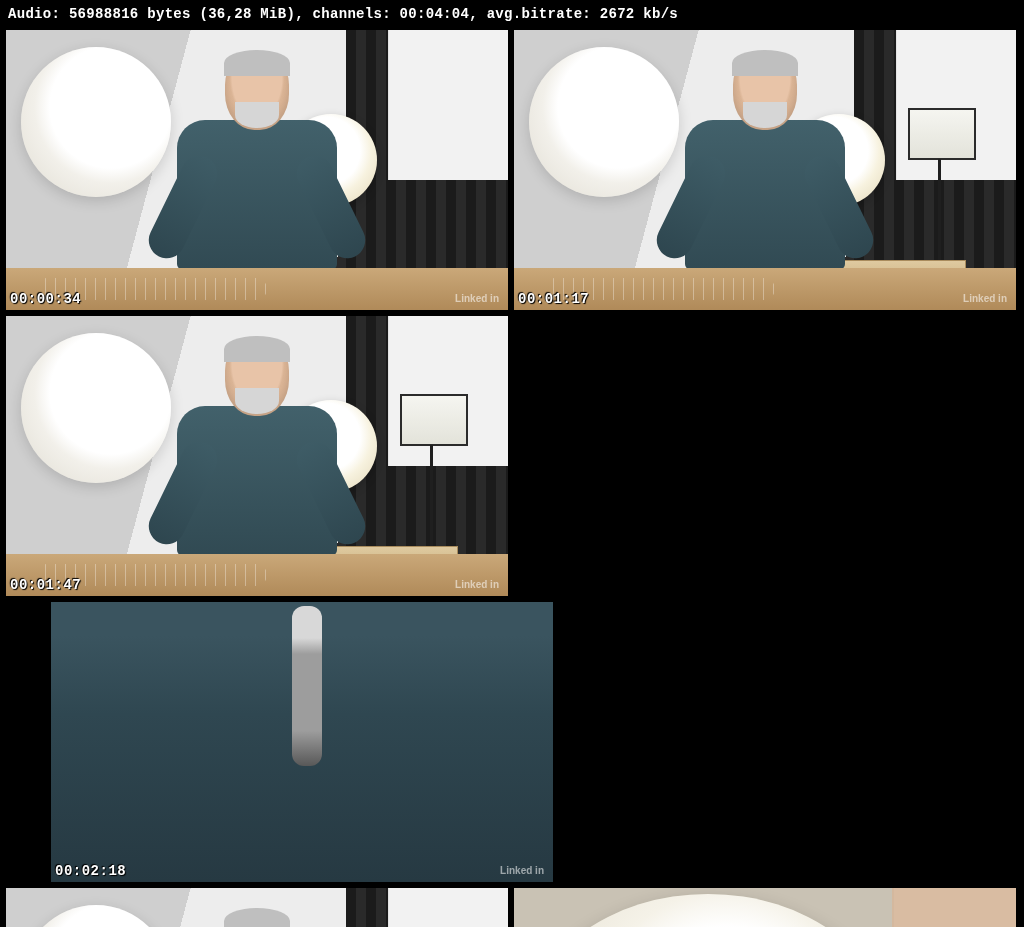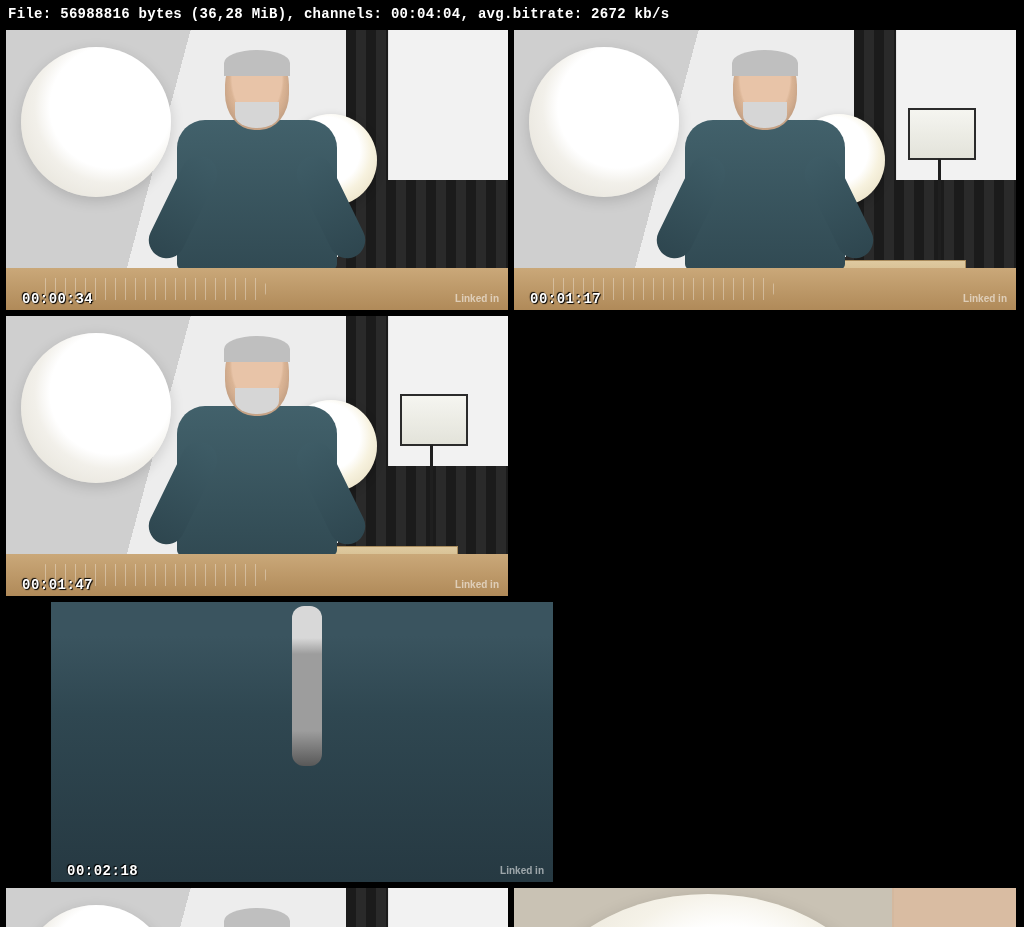--- a/index.html
+++ b/index.html
@@ -181,21 +181,21 @@
   .frame.lantern-big .partial-man {
     position: absolute;
     right: -4px; top: 0;
     width: 128px; height: 100%;
     background: linear-gradient(180deg, #d9bca2 0 28%, #3a545f 28% 100%);
     border-left: 2px solid rgba(0,0,0,.02);
   }
 
   .timestamp {
     position: absolute;
-    left: 16px;
+    left: 4px;
     bottom: 3px;
     color: #fff;
     font-weight: bold;
     text-shadow: 1px 1px 1px #000, -1px -1px 1px #000;
     font-size: 14px;
     letter-spacing: 0.5px;
     z-index: 5;
   }
   .watermark {
     position: absolute;
@@ -206,21 +206,21 @@
     font-weight: bold;
     font-size: 10px;
     padding: 1px 3px;
     z-index: 5;
   }
 </style>
 </head>
 <body>
 
 <div class="meta-header">
-  <div class="meta-row"><span class="label">File:</span> <span class="value">56988816 bytes</span> <span class="value">(36,28 MiB)</span>, <span class="label">channels:</span> <span class="value">00:04:04</span>, <span class="label">avg.bitrate:</span> <span class="value">2672 kb/s</span></div>
+  <div class="meta-row"><span class="label">Audio:</span> <span class="value">56988816 bytes</span> <span class="value">(36,28 MiB)</span>, <span class="label">channels:</span> <span class="value">00:04:04</span>, <span class="label">avg.bitrate:</span> <span class="value">2672 kb/s</span></div>
 </div>
 
 <div class="grid">
 
   <div class="frame">
     <div class="frame-inner">
       <div class="curtain"></div>
       <div class="panel-flag"></div>
       <div class="lantern"></div>
       <div class="reflector"></div>

